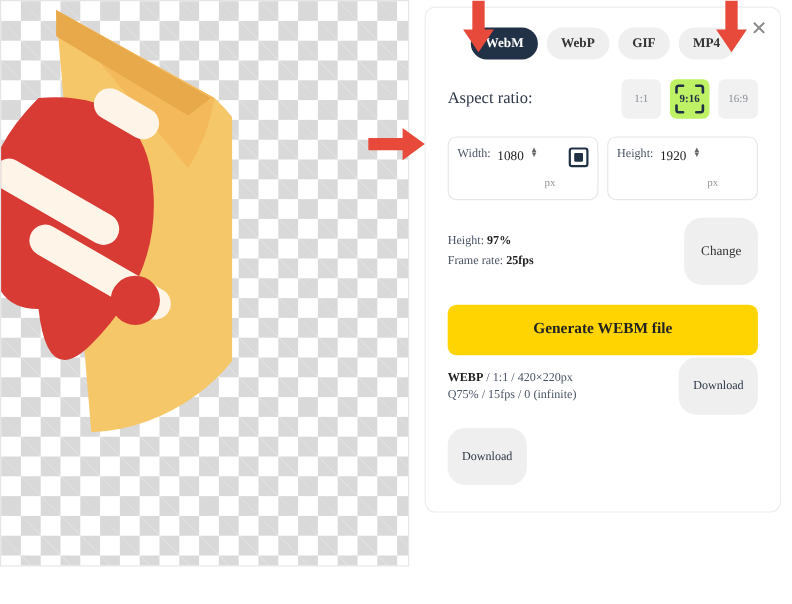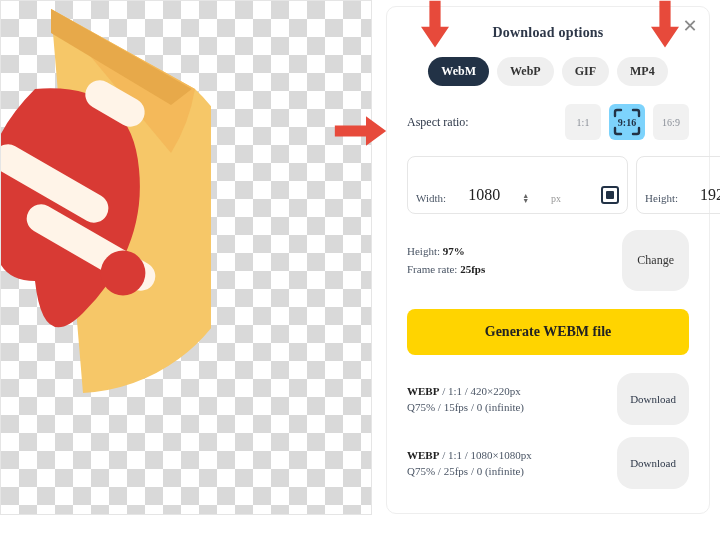--- a/index.html
+++ b/index.html
@@ -58,51 +58,51 @@
     padding: 7px 13px;
     border-radius: 16px;
     background: #efefef;
     color: #333;
     cursor: pointer;
   }
   .fmt.active { background: #223246; color: #fff; }
 
   
   .ar-row { display: flex; align-items: center; justify-content: space-between; margin-bottom: 16px; font-size: 12px; }
-  .ar-label { font-size: 12px; color: #2d3748; }
+  .ar-label { font-size: 15px; color: #2d3748; }
   .ar-opts { display: flex; gap: 8px; }
   .ar-opt {
     width: 36px; height: 36px;
     border-radius: 6px;
     background: #f1f1f1;
     display: flex; align-items: center; justify-content: center;
     font-size: 10px; color: #8a8f98;
     cursor: pointer;
     position: relative;
   }
   .ar-opt.selected {
-    background: #7dd3fc;
+    background: #bef264;
     color: #223246;
     font-weight: 700;
   }
   .ar-opt.selected svg { position: absolute; inset: 0; width: 100%; height: 100%; }
   .ar-opt span { position: relative; z-index: 1; }
 
   
   .dim-row { display: flex; gap: 8px; margin-bottom: 16px; }
   .dim {
     flex: 1;
     border: 1px solid #e6e6e6;
     border-radius: 8px;
     padding: 9px 8px;
-    display: flex; align-items: flex-end; gap: 20px;
+    display: flex; align-items: flex-start; gap: 4px;
     font-size: 11px; color: #6b7280;
   }
   .dim .lbl { color: #4a5565; }
-  .dim .val { color: #222; font-size: 16px; margin-left: 2px; }
+  .dim .val { color: #222; font-size: 12px; margin-left: 2px; }
   .stepper { display: inline-flex; flex-direction: column; line-height: 5px; font-size: 7px; color: #666; margin: 0 2px; }
   .px { font-size: 10px; color: #999; margin-top: 27px; }
   .link-toggle {
     width: 18px; height: 18px; border: 2px solid #223246; border-radius: 3px;
     display: inline-flex; align-items: center; justify-content: center;
   }
   .link-toggle .dot { width: 8px; height: 8px; background: #223246; border-radius: 1px; }
 
   
   .qf-row { display: flex; justify-content: space-between; align-items: center; margin-bottom: 18px; }
@@ -117,21 +117,21 @@
   
   .gen-btn {
     background: #ffd400;
     border-radius: 8px;
     text-align: center;
     padding: 15px;
     font-weight: 700;
     font-size: 14px;
     color: #222;
     cursor: pointer;
-    margin-bottom: 18px;
+    margin-bottom: 2px;
   }
 
   
   .gen-header { font-weight: 700; font-size: 13px; margin-bottom: 10px; }
   .file-row { display: flex; justify-content: space-between; align-items: center; margin-bottom: 12px; }
   .file-meta { font-size: 11px; color: #4a5565; line-height: 1.5; }
   .file-meta .format { font-weight: 700; color: #222; font-size: 11px; }
   .dl-btn { background: #efefef; border-radius: 16px; padding: 20px 13px; font-size: 11px; cursor: pointer; }
 
   
@@ -156,21 +156,20 @@
 
     <rect x="60" y="110" width="80" height="18" rx="9" transform="rotate(30 100 119)" fill="#fff4e8"></rect>
     <rect x="80" y="150" width="90" height="18" rx="9" transform="rotate(30 125 159)" fill="#fff4e8"></rect>
     <rect x="120" y="60" width="40" height="18" rx="9" transform="rotate(30 140 69)" fill="#fff4e8"></rect>
     <circle cx="145" cy="175" r="14" fill="#d83a34"></circle>
   </svg>
 </div>
 
 <div class="panel">
   <div class="close-x">✕</div>
-  <div class="panel-header">Download options</div>
 
   <div class="formats">
     <div class="fmt active">WebM</div>
     <div class="fmt">WebP</div>
     <div class="fmt">GIF</div>
     <div class="fmt">MP4</div>
   </div>
 
   <div class="ar-row">
     <div class="ar-label">Aspect ratio:</div>
@@ -227,24 +226,20 @@
 
   <div class="file-row">
     <div class="file-meta">
       <span class="format">WEBP</span> / <span>1:1</span> / <span>420×220px</span><br>
       <span>Q75%</span> / <span>15fps</span> / <span>0 (infinite)</span>
     </div>
     <div class="dl-btn">Download</div>
   </div>
 
   <div class="file-row">
-    <div class="file-meta">
-      <span class="format">WEBP</span> / <span>1:1</span> / <span>1080×1080px</span><br>
-      <span>Q75%</span> / <span>25fps</span> / <span>0 (infinite)</span>
-    </div>
     <div class="dl-btn">Download</div>
   </div>
 </div>
 
 <svg class="arrow-right" viewBox="0 0 60 40">
   <path d="M2 14 H36 V4 L58 20 L36 36 V26 H2 Z" fill="#e74a3b"></path>
 </svg>
 <svg class="arrow-down-1" viewBox="0 0 30 52">
   <path d="M9 0 H21 V28 H30 L15 50 L0 28 H9 Z" fill="#e74a3b"></path>
 </svg>

